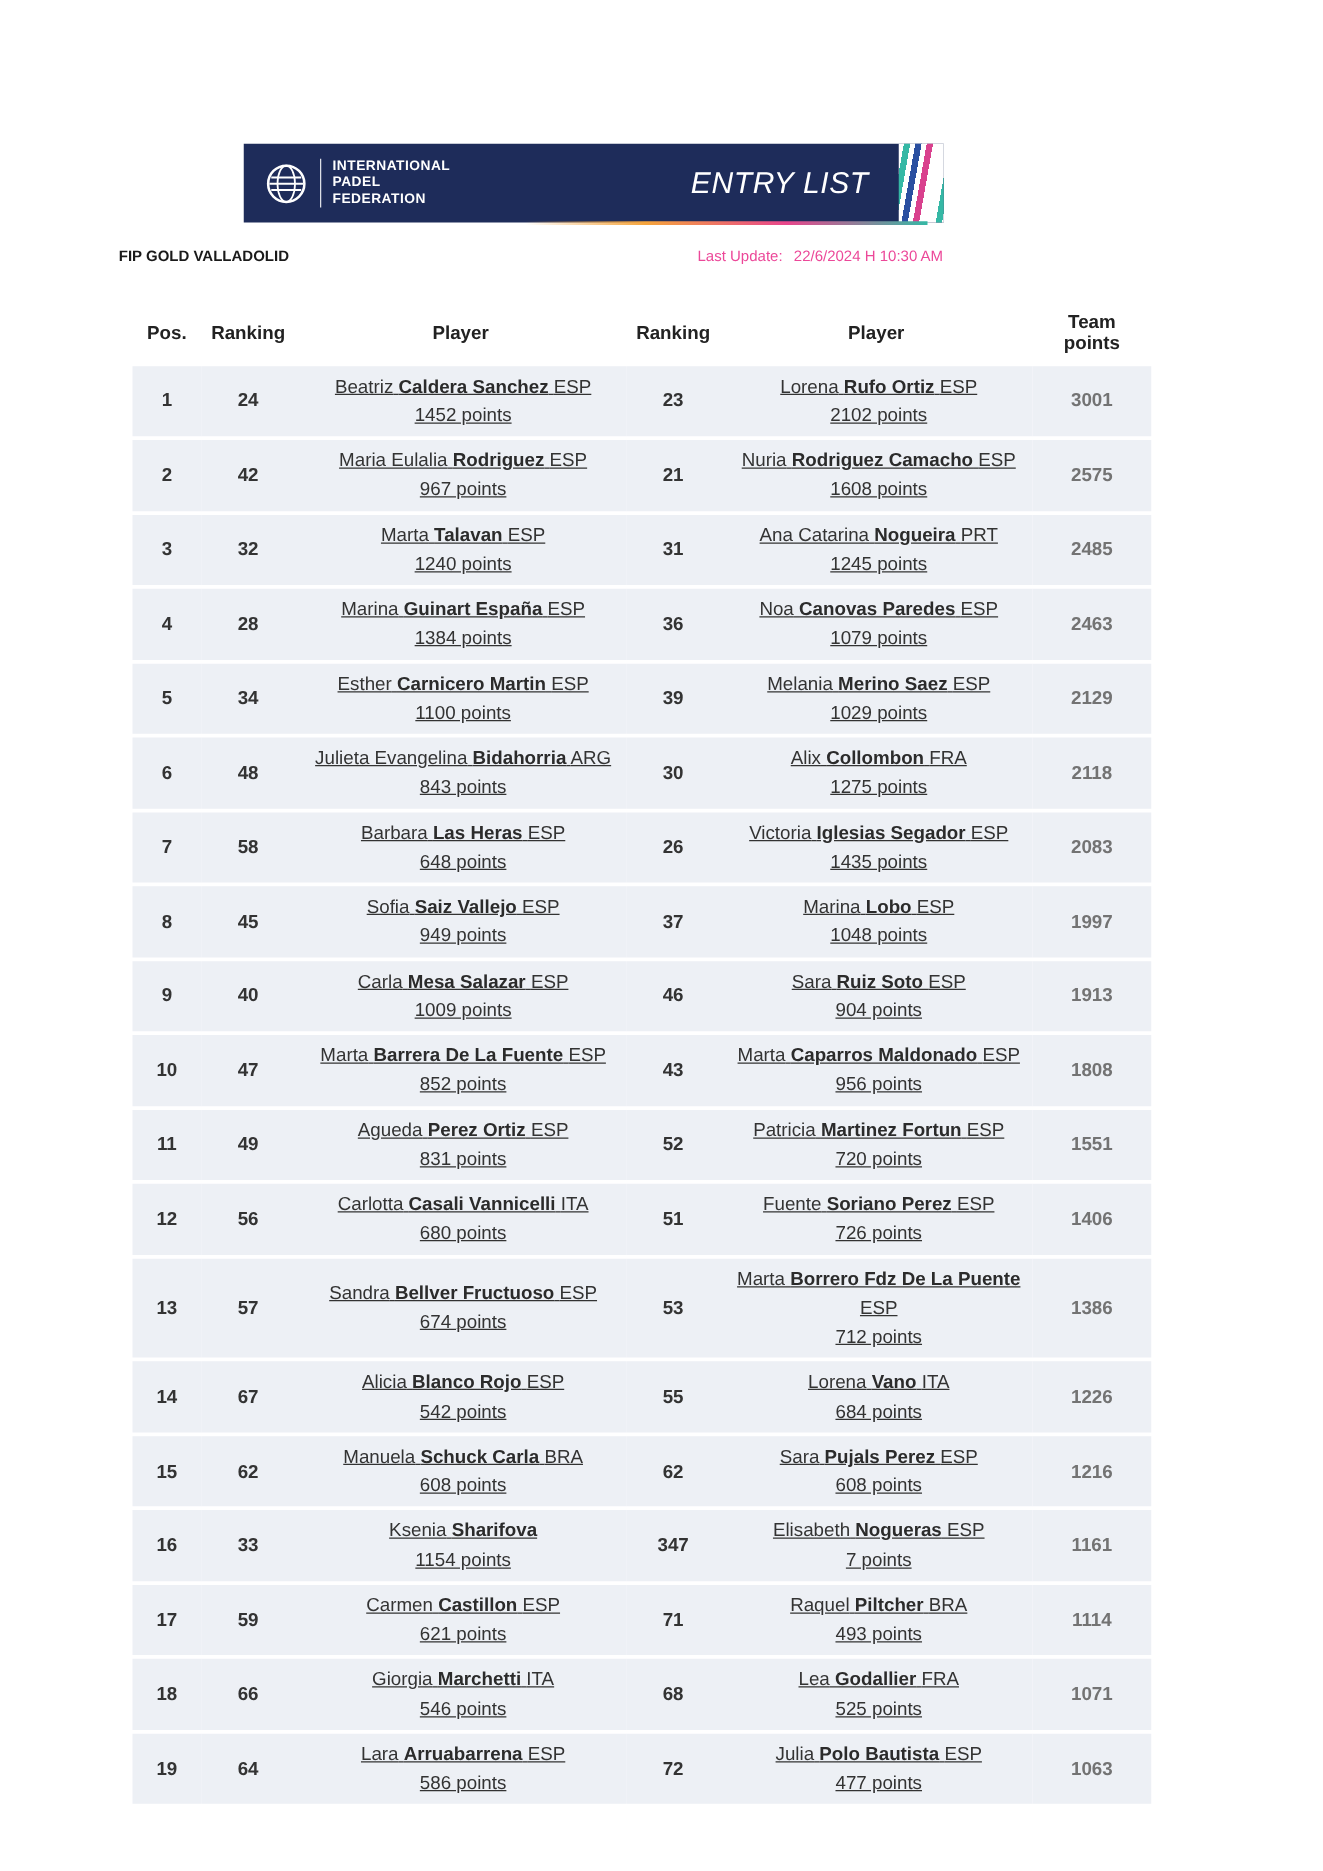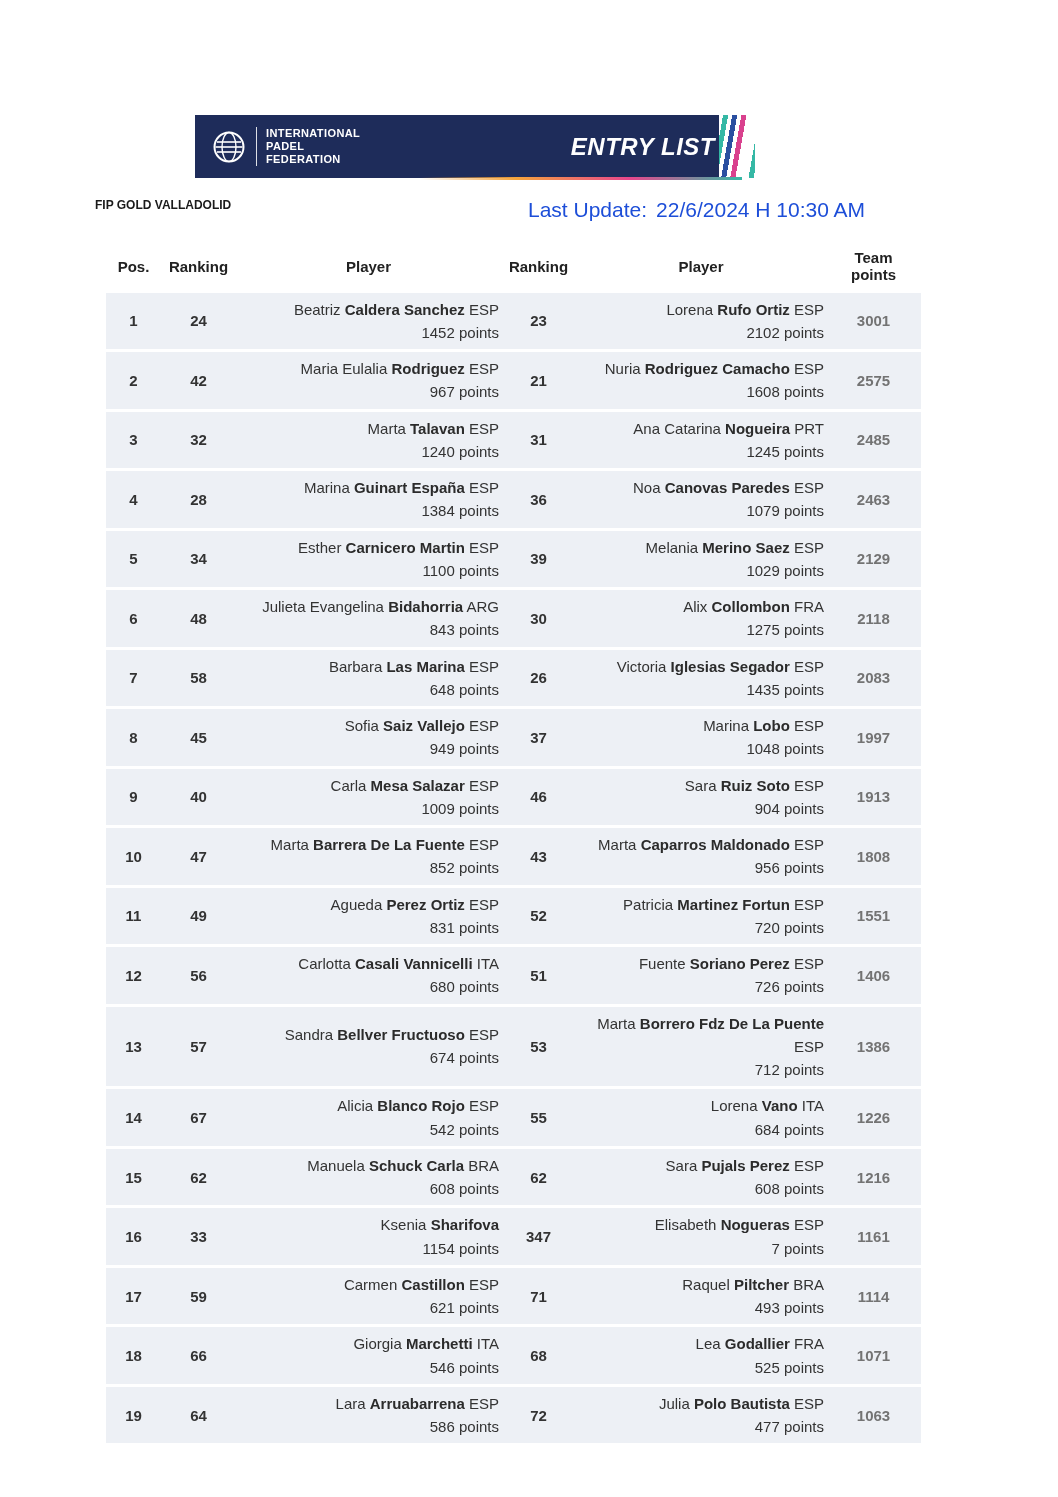--- a/index.html
+++ b/index.html
@@ -12,53 +12,53 @@
     background: #1e2c5a; display: flex; align-items: center;
   }
   .banner-left { display: flex; align-items: center; padding-left: 16px; }
   .logo-circle { width: 36px; height: 36px; flex: 0 0 auto; }
   .logo-text {
     margin-left: 9px; padding-left: 9px; border-left: 1px solid rgba(255,255,255,.85);
     color: #fff; font-size: 11px; font-weight: bold; line-height: 1.18;
     letter-spacing: .4px; text-transform: uppercase;
   }
   .entry-list {
-    position: absolute; right: 40px; top: 50%; transform: translateY(-50%);
-    color: #fff; font-size: 24px; font-weight: bold; font-style: italic; letter-spacing: .5px;
+    position: absolute; right: 60px; top: 50%; transform: translateY(-50%);
+    color: #fff; font-size: 24px; font-weight: normal; font-style: italic; letter-spacing: .5px;
   }
   .banner-stripes {
     position: absolute; right: 0; top: 0; width: 36px; height: 100%;
     background: repeating-linear-gradient(100deg,
       #ffffff 0 4px, #35b8a5 4px 9px, #ffffff 9px 13px,
       #2a4fa0 13px 18px, #ffffff 18px 22px, #d9418e 22px 27px, #ffffff 27px 36px);
   }
   .gradient-line {
     position: absolute; left: 420px; top: 177px; width: 322px; height: 3px;
     background: linear-gradient(90deg, rgba(249,201,120,0) 0%, #f5a43c 30%, #e8468c 65%, #35b8a5 100%);
   }
 
   
   .title-row { position: absolute; left: 0; top: 198px; width: 100%; height: 22px; }
   .doc-title { position: absolute; left: 95px; font-size: 12px; font-weight: bold; color: #1a1a1a; }
-  .last-update { position: absolute; left: 528px; font-size: 21px; color: #1d4ed8; }
+  .last-update { position: absolute; left: 558px; font-size: 12px; color: #ec4899; }
   .last-update .val { margin-left: 9px; }
 
   
   .entry-table {
     position: absolute; left: 90px; top: 240px; width: 815px;
     border-collapse: separate; border-spacing: 0 3px; font-size: 15px; margin-left: 16px;
   }
   .entry-table th {
     background: #ffffff; font-weight: bold; color: #222; padding: 6px 2px;
     text-align: center; vertical-align: middle;
   }
   .th-team { white-space: pre-line; line-height: 1.15; }
   .body-row td { background: #edf0f5; padding: 5px 2px; vertical-align: middle; }
   .c-pos, .c-rank { text-align: center; font-weight: bold; color: #333; }
-  .c-player { text-align: right; padding-left: 6px !important; }
+  .c-player { text-align: center; padding-left: 6px !important; text-decoration: underline; }
   .c-team { text-align: center; font-weight: bold; color: #737373; }
   .name-line { line-height: 1.55; color: #333; }
   .name-line b { color: #2b2b2b; }
   .points-line { line-height: 1.55; color: #333; }
 </style>
 </head>
 <body>
 
 <div class="page">
 
@@ -197,21 +197,21 @@
         <div class="name-line"><span>Alix</span> <b>Collombon</b> <span>FRA</span></div>
         <div class="points-line">1275 points</div>
       </td>
       <td class="c-team">2118</td>
     </tr>
 
     <tr class="body-row">
       <td class="c-pos">7</td>
       <td class="c-rank">58</td>
       <td class="c-player">
-        <div class="name-line"><span>Barbara</span> <b>Las Marina</b> <span>ESP</span></div>
+        <div class="name-line"><span>Barbara</span> <b>Las Heras</b> <span>ESP</span></div>
         <div class="points-line">648 points</div>
       </td>
       <td class="c-rank">26</td>
       <td class="c-player">
         <div class="name-line"><span>Victoria</span> <b>Iglesias Segador</b> <span>ESP</span></div>
         <div class="points-line">1435 points</div>
       </td>
       <td class="c-team">2083</td>
     </tr>
 

